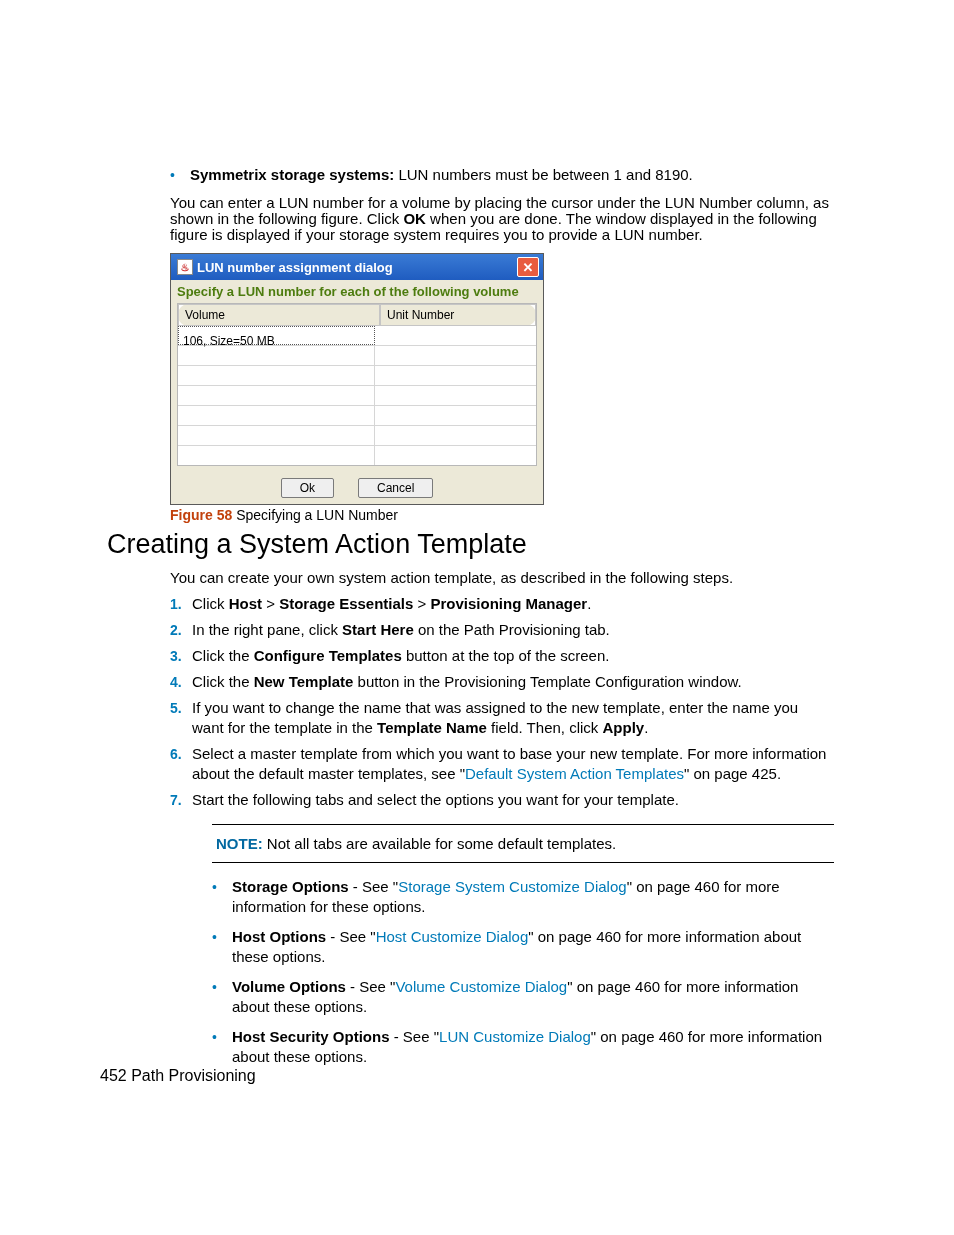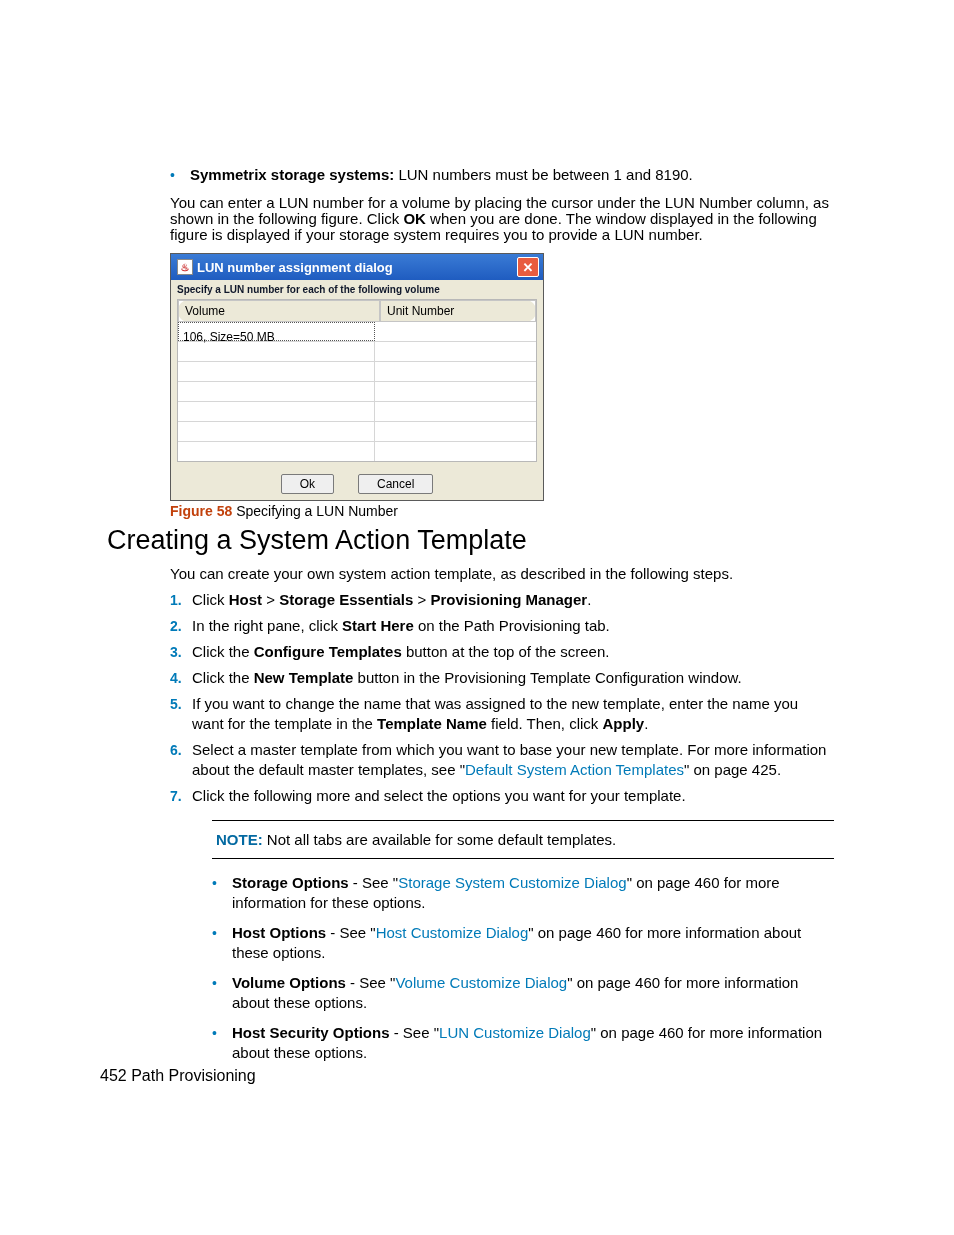--- a/index.html
+++ b/index.html
@@ -61,24 +61,24 @@
 .dialog-titlebar .title-left { display:flex; align-items:center; gap:4px;}
 .dialog-close {
   width: 20px; height: 18px;
   background: #e85c3f;
   border: 1px solid #fff;
   border-radius: 2px;
   display: flex; align-items:center; justify-content:center;
   color: #fff; font-weight:bold; font-size:13px;
 }
 .dialog-subtitle {
-  color: #0f172a;
+  color: #4d7c0f;
   font-weight: bold;
   padding: 4px 12px 0 6px;
-  font-size: 10px;
+  font-size: 13px;
 }
 .dialog-table {
   margin: 4px 6px 6px 6px;
   background: #fff;
   border: 1px solid #b8b8b8;
 }
 .dialog-header-row {
   display: flex;
   background: #ece9d8;
   border-radius: 10px;
@@ -251,21 +251,21 @@
     <div class="ol-item">
       <div class="ol-num">5.</div>
       <div><span>If you want to change the name that was assigned to the new template, enter the name you want for the template in the </span><span class="bold">Template Name</span><span> field. Then, click </span><span class="bold">Apply</span><span>.</span></div>
     </div>
     <div class="ol-item">
       <div class="ol-num">6.</div>
       <div><span>Select a master template from which you want to base your new template. For more information about the default master templates, see "</span><span class="link">Default System Action Templates</span><span>" on page 425.</span></div>
     </div>
     <div class="ol-item">
       <div class="ol-num">7.</div>
-      <div>Click the following more and select the options you want for your template.</div>
+      <div>Start the following tabs and select the options you want for your template.</div>
     </div>
 
     <div class="note-box">
       <span class="note-label">NOTE:</span><span>   Not all tabs are available for some default templates.</span>
     </div>
 
     <div class="sub-bullets">
       <div class="bullet-row">
         <div class="bullet-dot">•</div>
         <div class="bullet-text"><span class="bold">Storage Options</span><span> - See "</span><span class="link">Storage System Customize Dialog</span><span>" on page 460 for more information for these options.</span></div>

